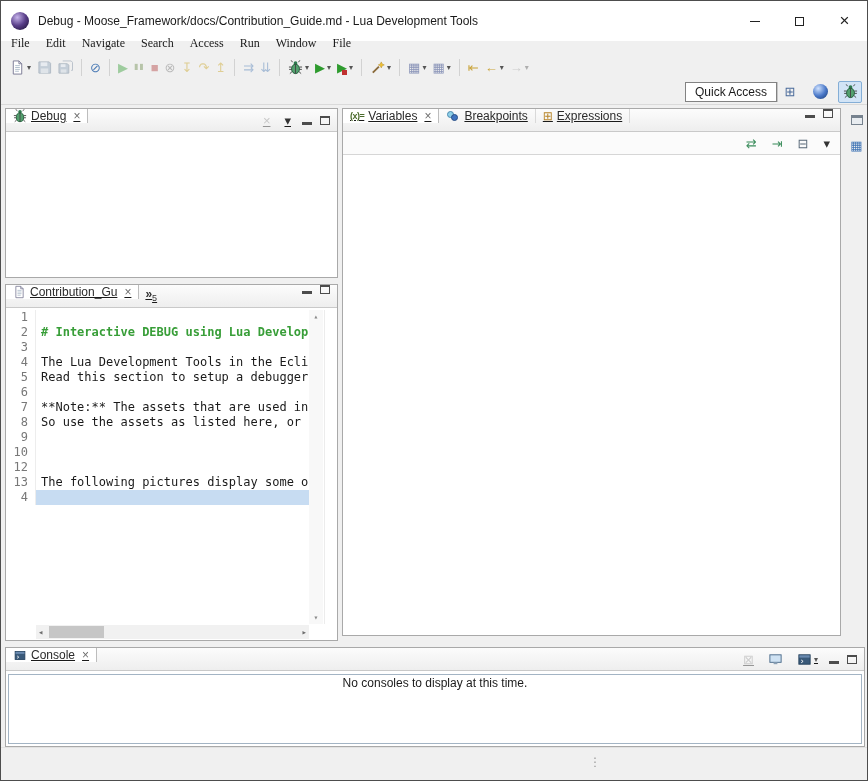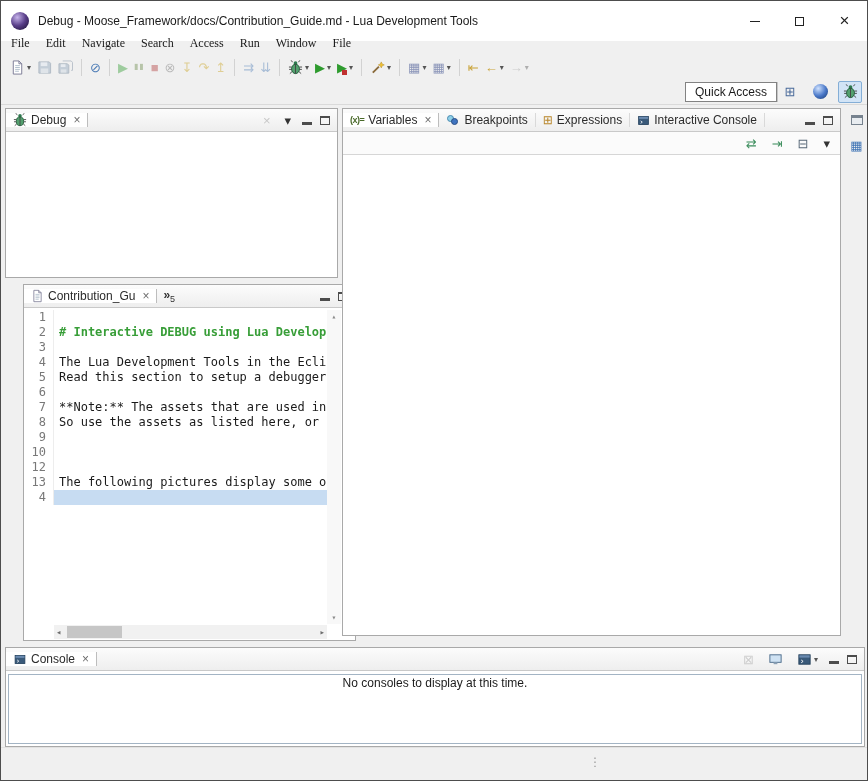--- a/index.html
+++ b/index.html
@@ -36,34 +36,34 @@
   .qa-box{border:1px solid #828282;background:#fff;padding:2px 9px;}
   .vsep{width:1px;height:20px;background:#c6c6c6;}
   .persp-btns{display:flex;align-items:center;gap:6px;}
   .persp-btns .tb-btn{width:24px;height:22px;}
   .tb-btn.sel{background:var(--accent_select);border:1px solid #84aed6;border-radius:2px;}
   .sphere{width:15px;height:15px;border-radius:50%;
           background:radial-gradient(circle at 35% 30%, #cfe2ff 0%, #4a78c8 52%, #16366e 100%);}
 
   
   .view{position:absolute;background:#fff;border:1px solid #a9a9a9;}
-  .vh{height:23px;display:flex;align-items:center;background:linear-gradient(#fcfcfc,#eeeeee);border-bottom:1px solid #c9c9c9;}
+  .vh{height:23px;display:flex;align-items:flex-start;background:linear-gradient(#fcfcfc,#eeeeee);border-bottom:1px solid #c9c9c9;text-decoration:underline;}
   .tabs{display:flex;align-items:stretch;}
   .tab{display:flex;align-items:center;gap:4px;padding:0 7px;color:#2b2b2b;border-right:1px solid #d9d9d9;white-space:nowrap;}
   .tab.sel{background:#fff;border-right:1px solid #bdbdbd;}
   .tab .x{color:#6e6e6e;font-size:12px;margin-left:3px;}
   .hdr-actions{margin-left:auto;display:flex;align-items:center;gap:8px;padding-right:7px;}
   .hicons{display:flex;align-items:center;gap:8px;}
   .ico-min{width:10px;height:9px;position:relative;display:inline-block;}
   .ico-min::after{content:"";position:absolute;left:0;bottom:0;width:10px;height:3px;background:#4c4c4c;}
   .ico-max{width:10px;height:9px;border:1px solid #4c4c4c;border-top-width:2px;display:inline-block;}
   .vbody{position:absolute;top:23px;left:0;right:0;bottom:0;background:#fff;}
 
   .debug-view{left:4px;top:107px;width:333px;height:170px;}
-  .editor-view{left:4px;top:283px;width:333px;height:357px;margin-left:18px;}
+  .editor-view{left:4px;top:283px;width:333px;height:357px;}
   .right-view{left:341px;top:107px;width:499px;height:528px;}
   .console-view{left:4px;top:646px;width:860px;height:100px;}
 
   
   .ovf{display:flex;align-items:flex-start;padding:3px 6px;color:#333;}
   .ovf .chev{font-weight:bold;font-size:12px;line-height:1;}
   .ovf .cnt{font-size:9px;margin-top:5px;}
   .editor-body{position:absolute;top:23px;left:0;right:0;bottom:0;font-family:"DejaVu Sans Mono",monospace;font-size:12px;background:#fff;}
   .lines{position:absolute;top:2px;left:0;right:28px;bottom:16px;overflow:hidden;}
   .eline{display:flex;height:15px;line-height:15px;white-space:pre;}
@@ -371,26 +371,20 @@
             <span class="bp-ic">
               <span class="d1"></span>
               <span class="d2"></span>
             </span>
             <span>Breakpoints</span>
           </div>
           <div class="tab">
             <span class="ex-ic">⊞</span>
             <span>Expressions</span>
           </div>
-          <div class="tab">
-            <svg width="13" height="13">
-              <use href="#sym-console"></use>
-            </svg>
-            <span>Interactive Console</span>
-          </div>
         </div>
       <div class="hdr-actions">
         <span class="ico-min"></span>
         <span class="ico-max"></span>
       </div>
     </div>
     <div class="vtoolbar">
         <span class="tb-btn">
           <span class="g" style="color: rgb(63, 143, 95);">⇄</span>
         </span>

